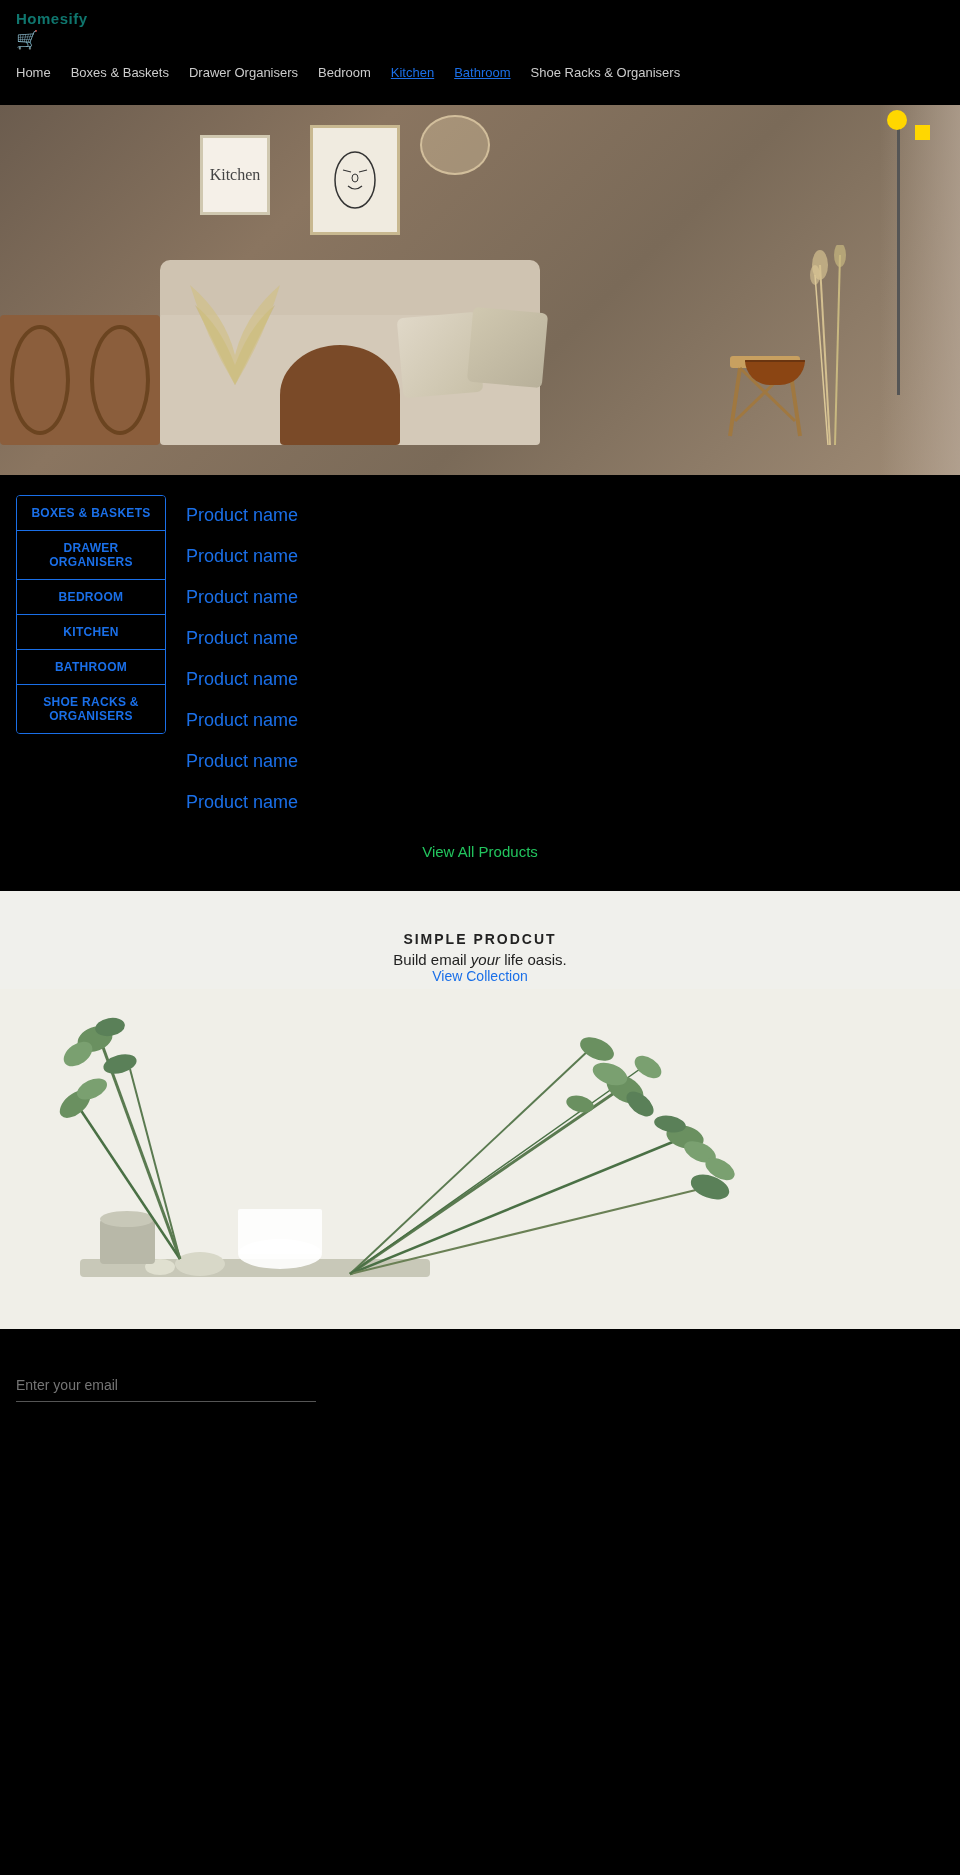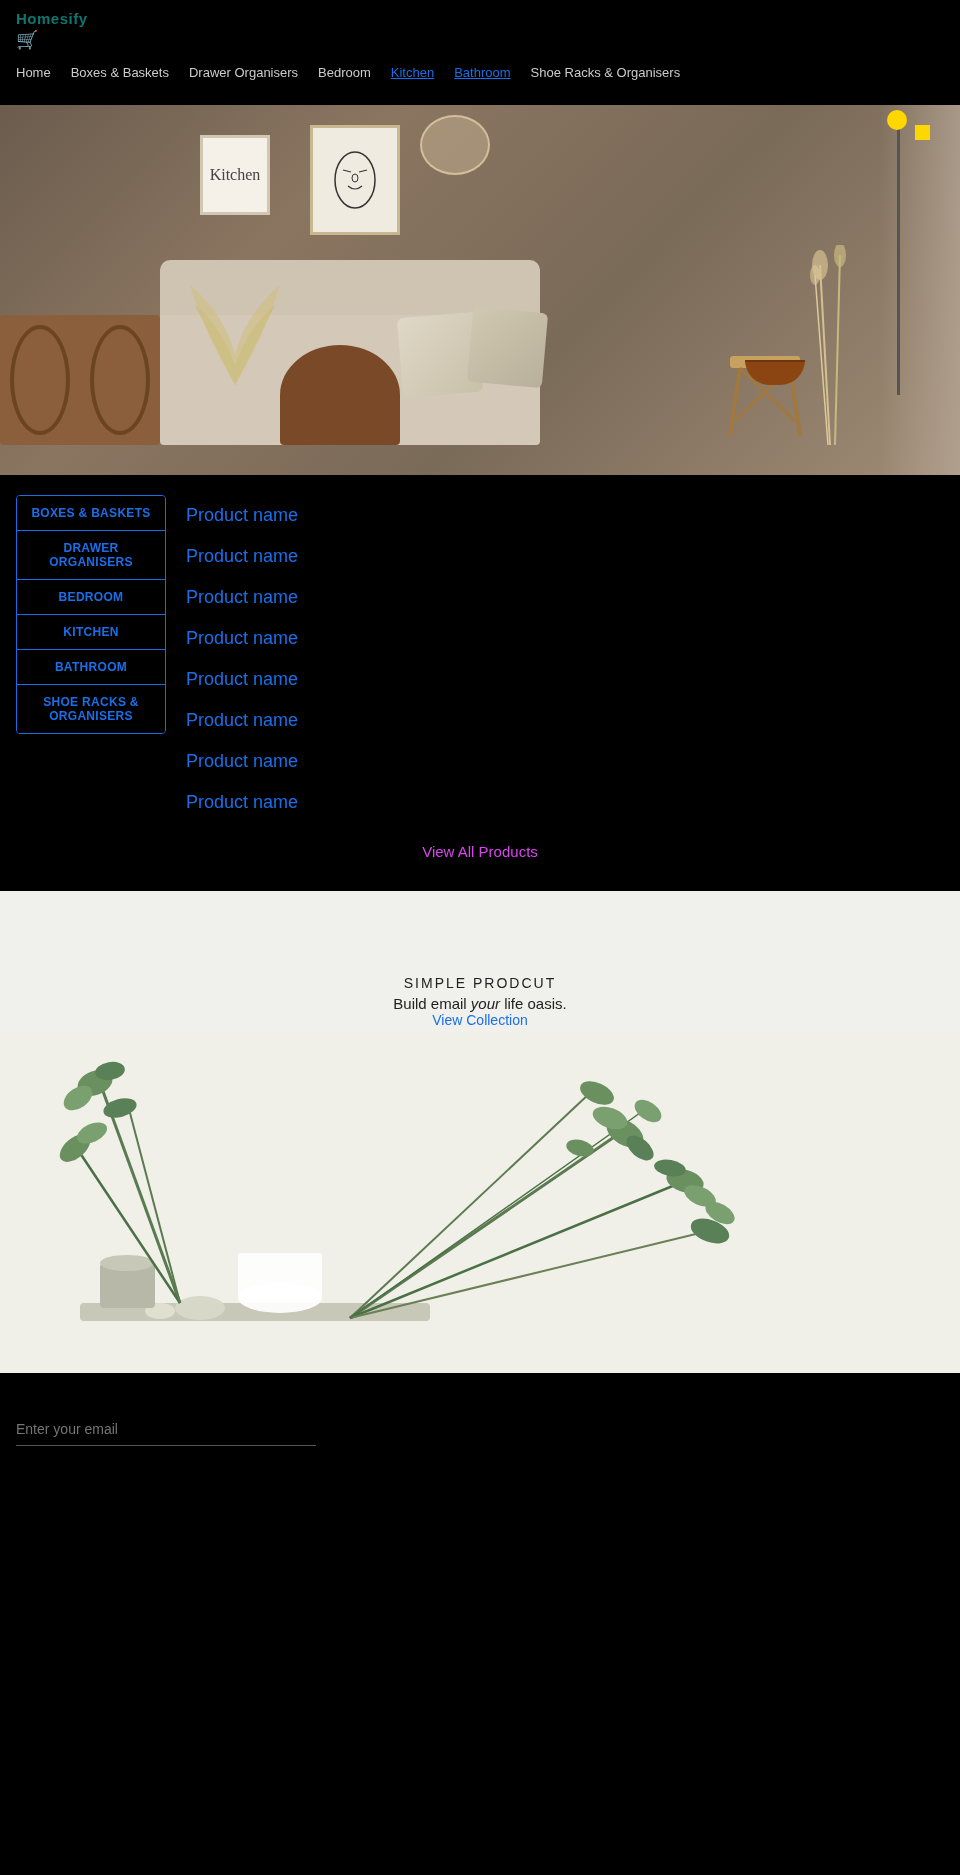--- a/index.html
+++ b/index.html
@@ -241,44 +241,43 @@
       cursor: pointer;
     }
 
     
     .view-all-row {
       clear: both;
       text-align: center;
       padding: 20px 0 10px;
     }
     .view-all-link {
-      color: #d946ef;
+      color: #22c55e;
       font-size: 15px;
       cursor: pointer;
       text-decoration: none;
     }
 
     
     .promo-section {
       width: 960px;
       background: #f0f0ec;
       position: relative;
       padding-top: 30px;
     }
     .promo-text {
       text-align: center;
       color: #222;
       padding: 10px 0 5px;
     }
     .promo-title {
       font-size: 14px;
-      font-weight: normal;
+      font-weight: bold;
       letter-spacing: 2px;
       text-transform: uppercase;
-      margin-top: 44px;
     }
     .promo-subtitle {
       font-size: 15px;
       margin-top: 4px;
     }
     .promo-subtitle em {
       font-style: italic;
     }
     .promo-link {
       color: #1a6fe8;

